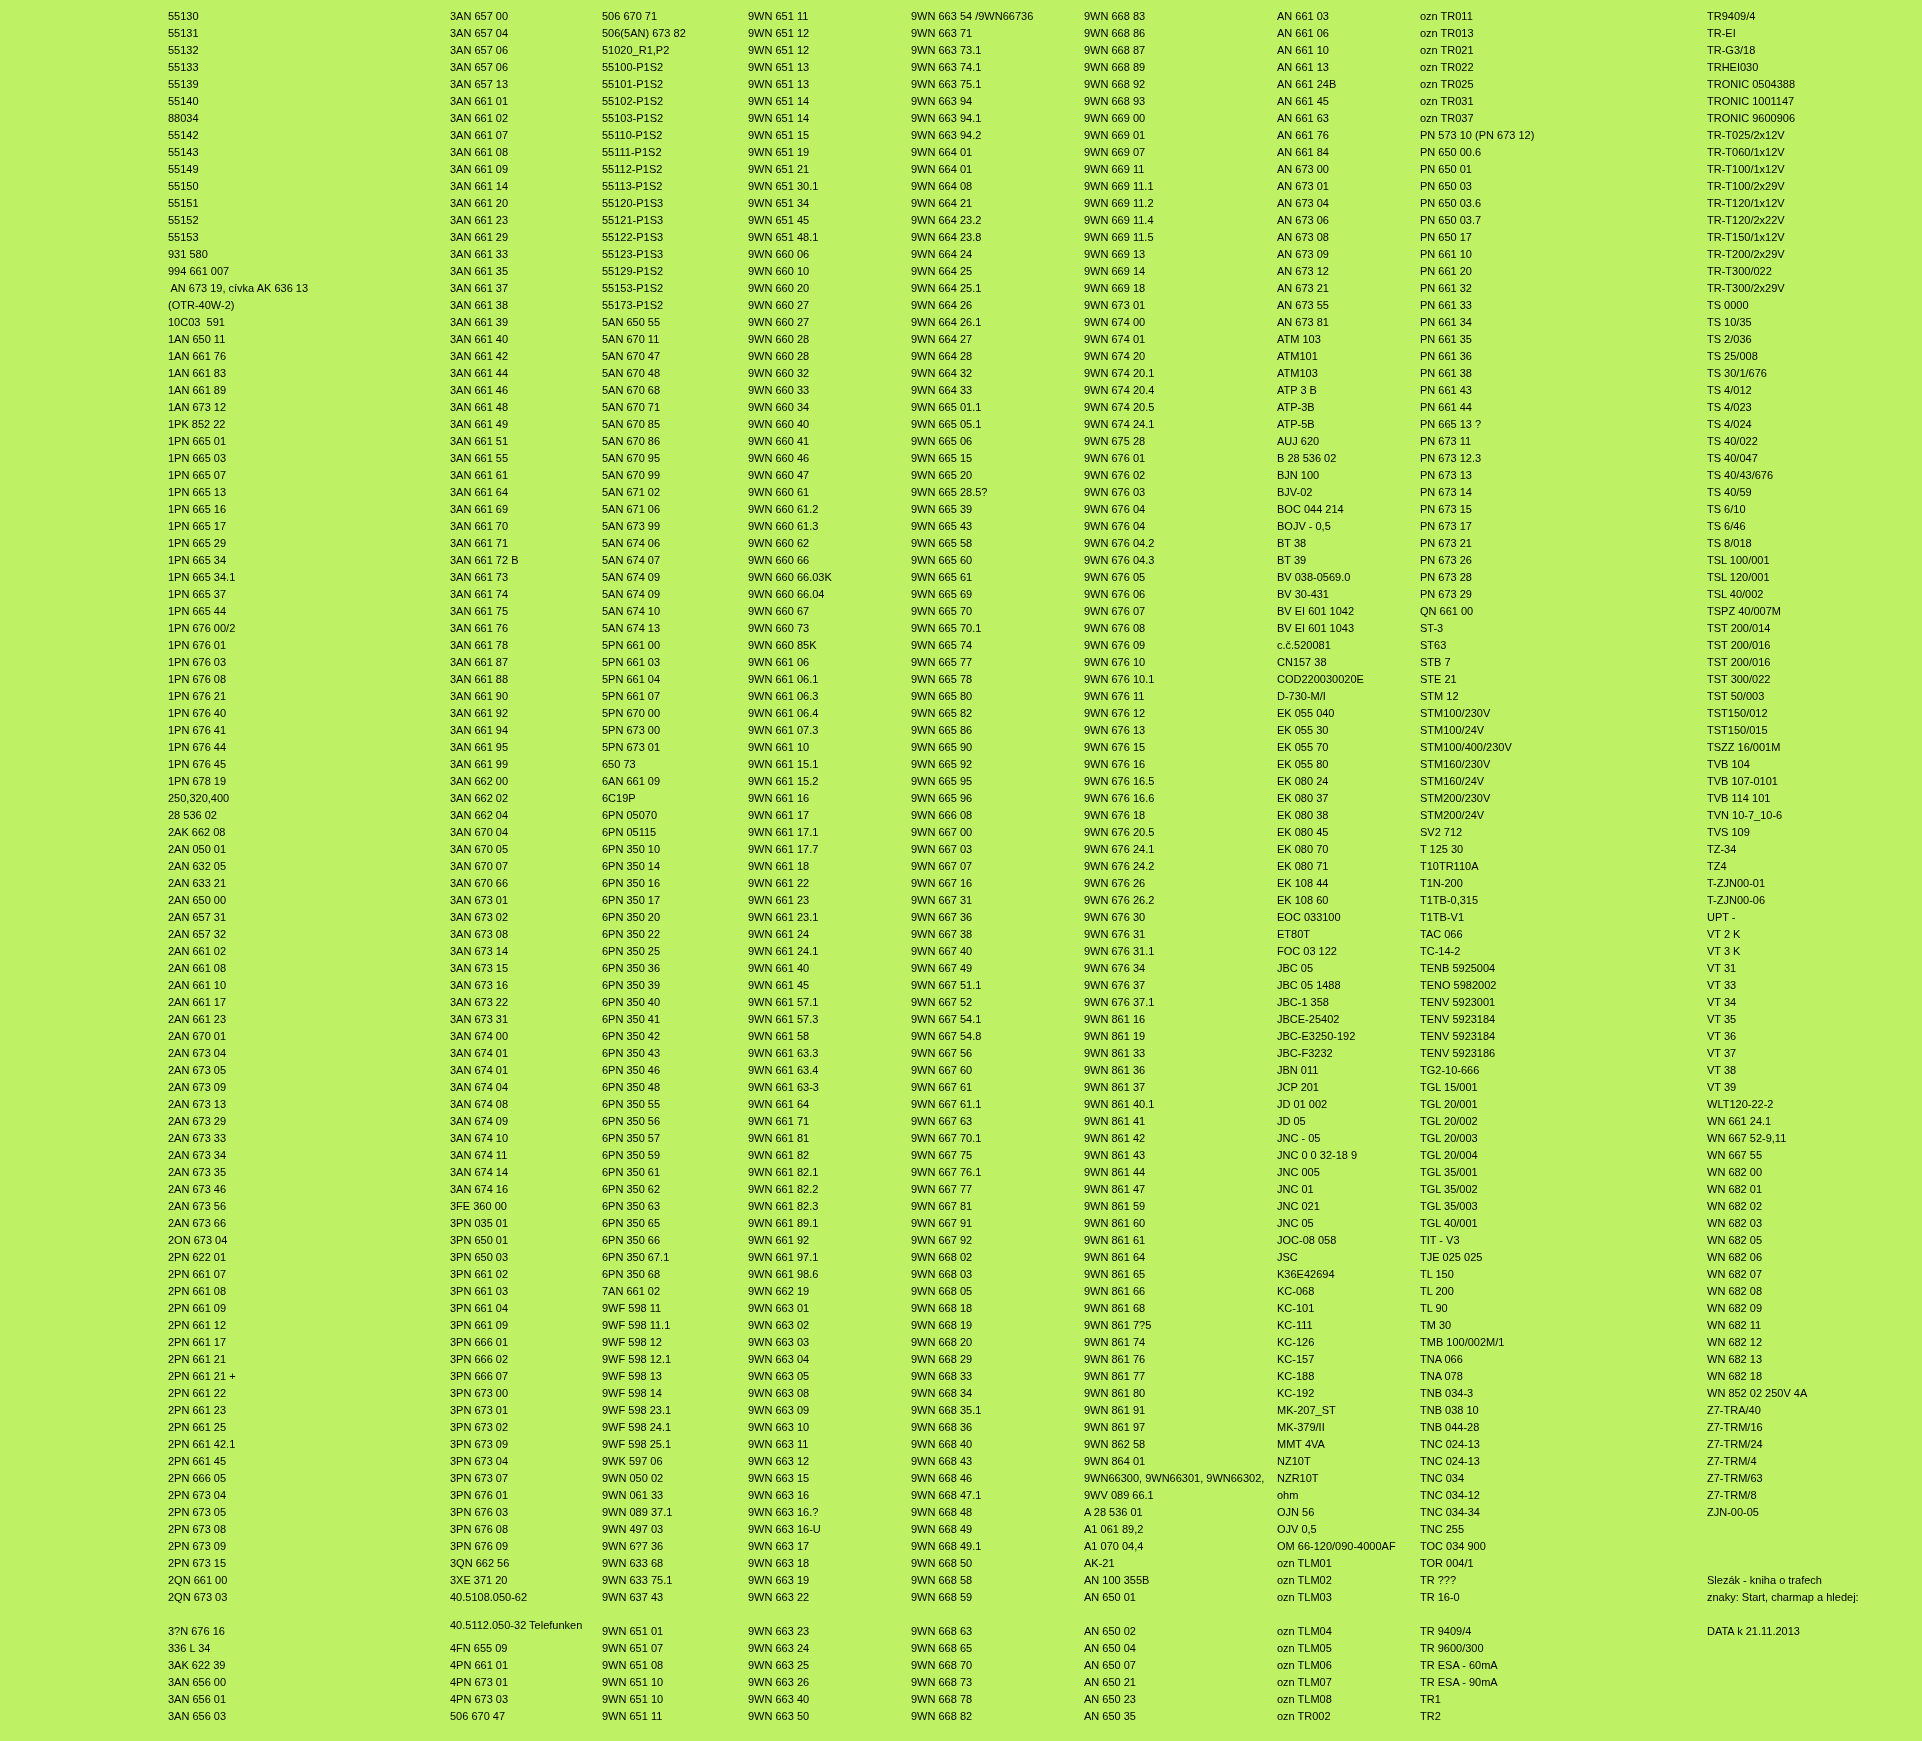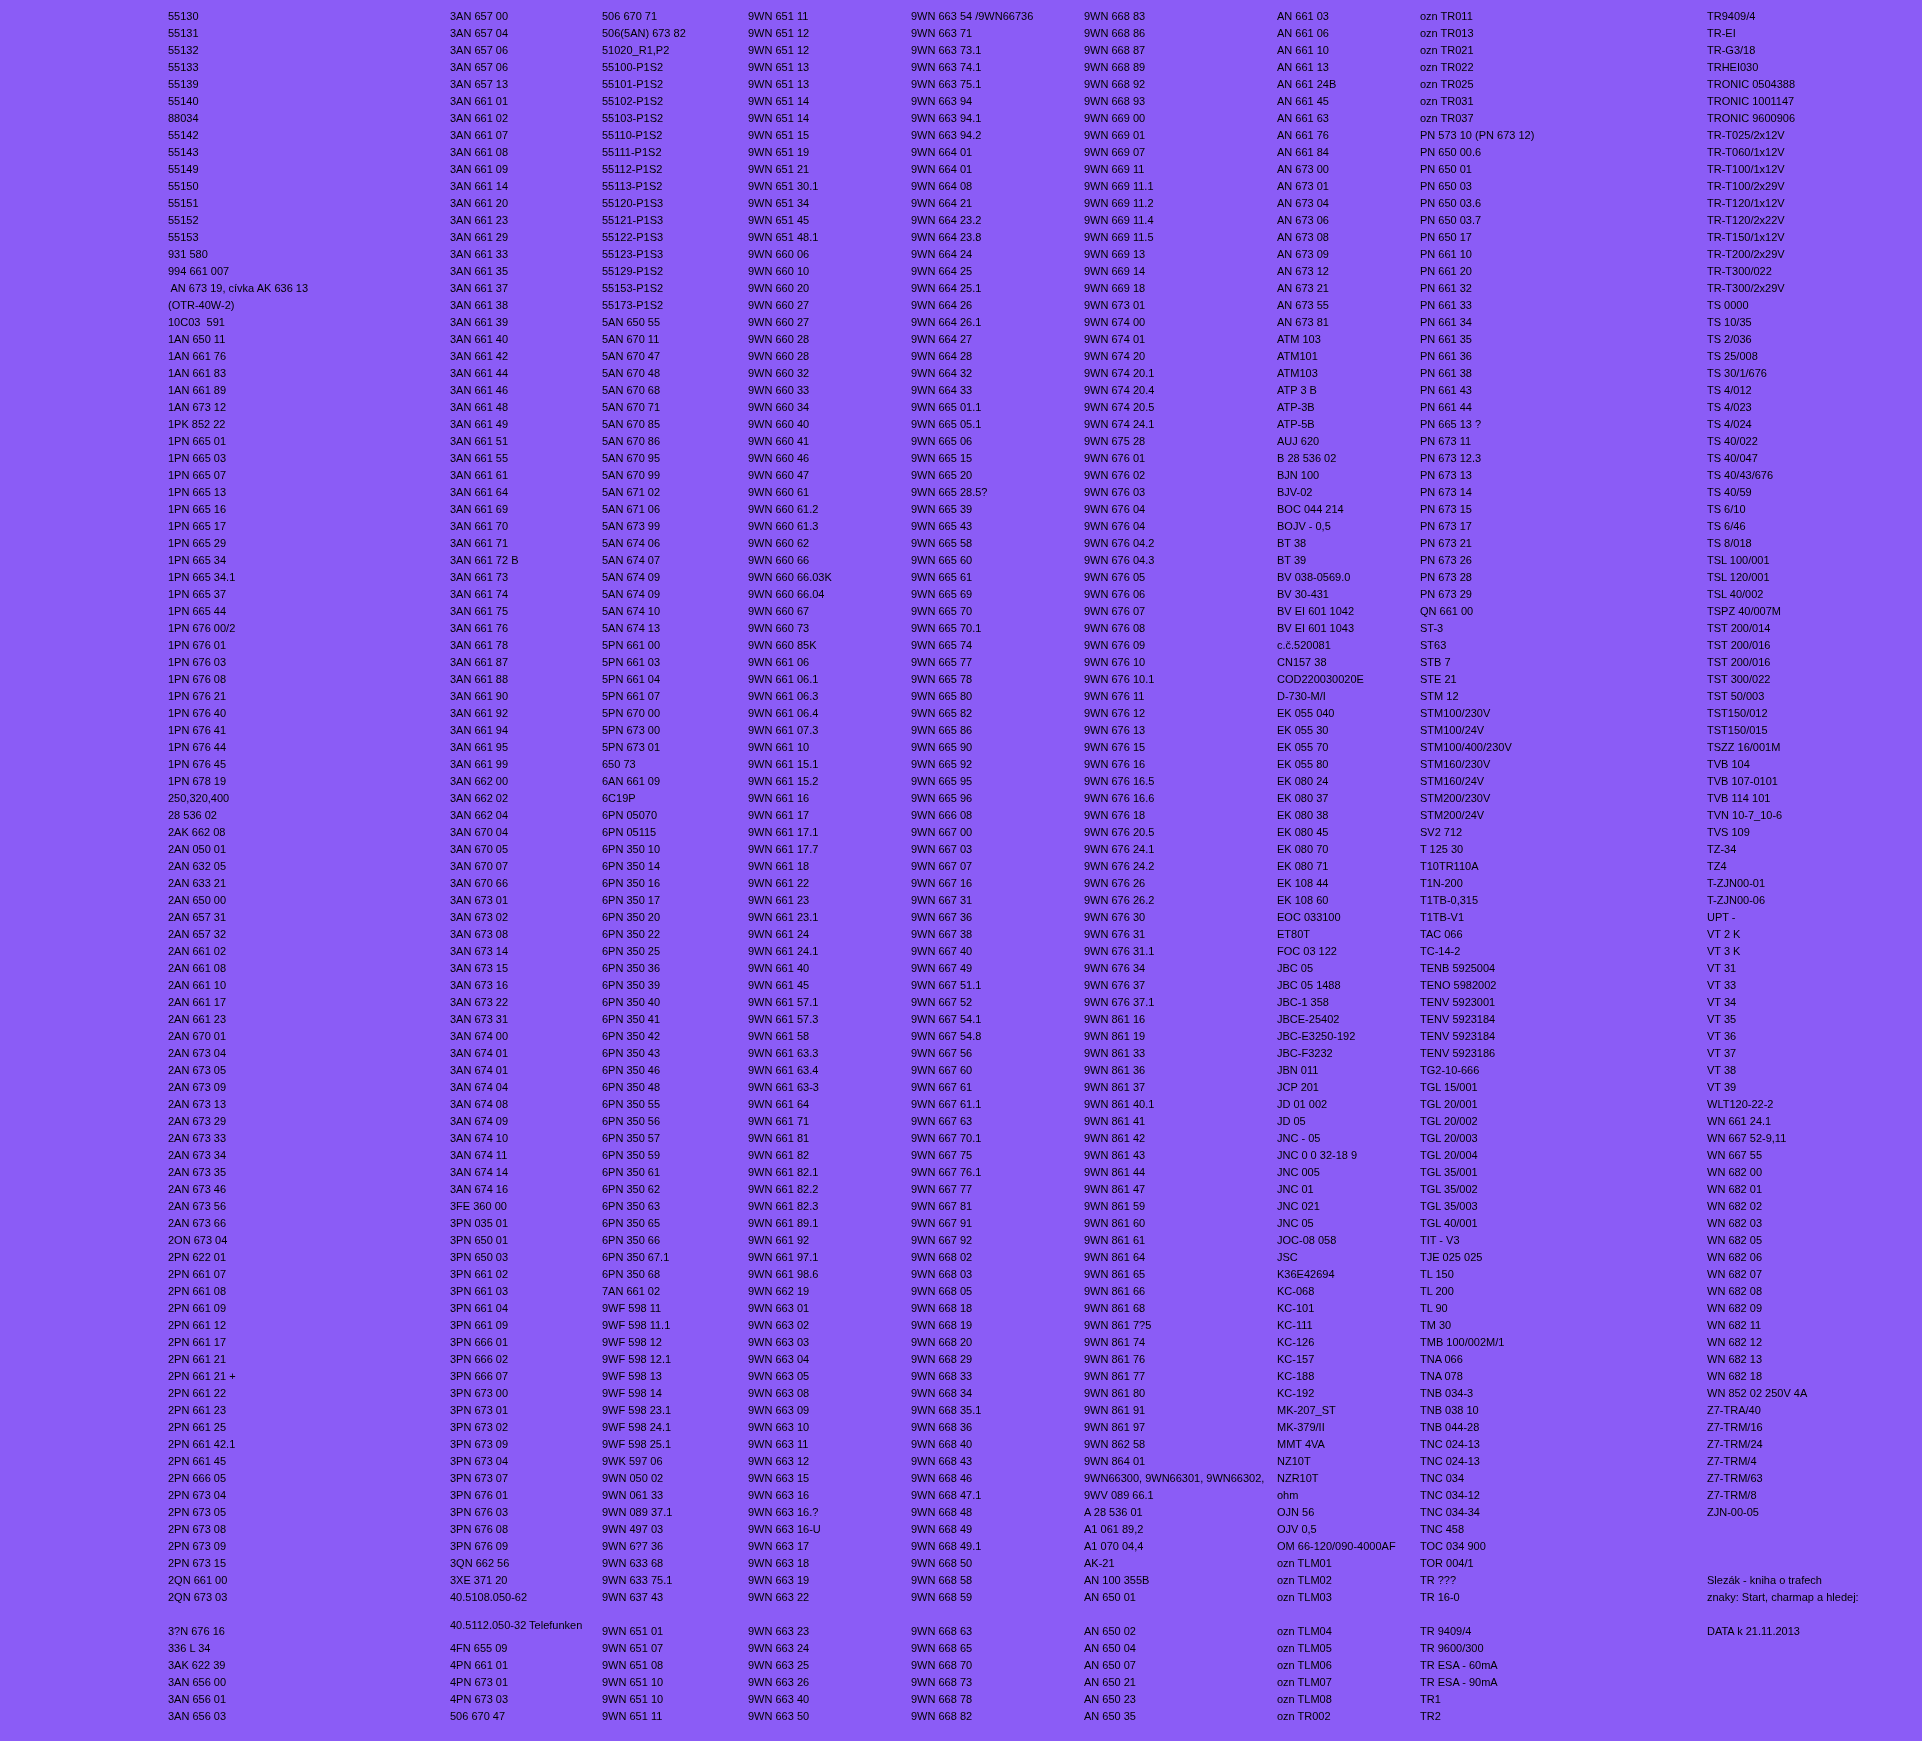--- a/index.html
+++ b/index.html
@@ -1,17 +1,17 @@
 <!DOCTYPE html>
 <html><head>
 <meta charset="utf-8">
 <style>
   html,body{margin:0;padding:0;background:#ffffff;}
   body{width:1922px;height:1741px;font-family:"Liberation Sans","DejaVu Sans",sans-serif;}
-  .sheet{position:relative;width:1922px;height:1741px;overflow:hidden;background:#8b5cf6;}
+  .sheet{position:relative;width:1922px;height:1741px;overflow:hidden;background:#bef264;}
   .col{position:absolute;top:8px;}
   .c1{left:168px}.c2{left:450px}.c3{left:602px}.c4{left:748px}.c5{left:911px}
   .c6{left:1084px}.c7{left:1277px}.c8{left:1420px}.c9{left:1707px}
   .cell{height:17px;line-height:17px;font-size:11px;color:#000000;white-space:pre;}
 </style>
 </head>
 <body>
 
 <div class="sheet">
   <div class="col c1">
@@ -818,21 +818,21 @@
       <div class="cell">TNA 066</div>
       <div class="cell">TNA 078</div>
       <div class="cell">TNB 034-3</div>
       <div class="cell">TNB 038 10</div>
       <div class="cell">TNB 044-28</div>
       <div class="cell">TNC 024-13</div>
       <div class="cell">TNC 024-13</div>
       <div class="cell">TNC 034</div>
       <div class="cell">TNC 034-12</div>
       <div class="cell">TNC 034-34</div>
-      <div class="cell">TNC 458</div>
+      <div class="cell">TNC 255</div>
       <div class="cell">TOC 034 900</div>
       <div class="cell">TOR 004/1</div>
       <div class="cell">TR ???</div>
       <div class="cell">TR 16-0</div>
       <div class="cell"></div>
       <div class="cell">TR 9409/4</div>
       <div class="cell">TR 9600/300</div>
       <div class="cell">TR ESA - 60mA</div>
       <div class="cell">TR ESA - 90mA</div>
       <div class="cell">TR1</div>

